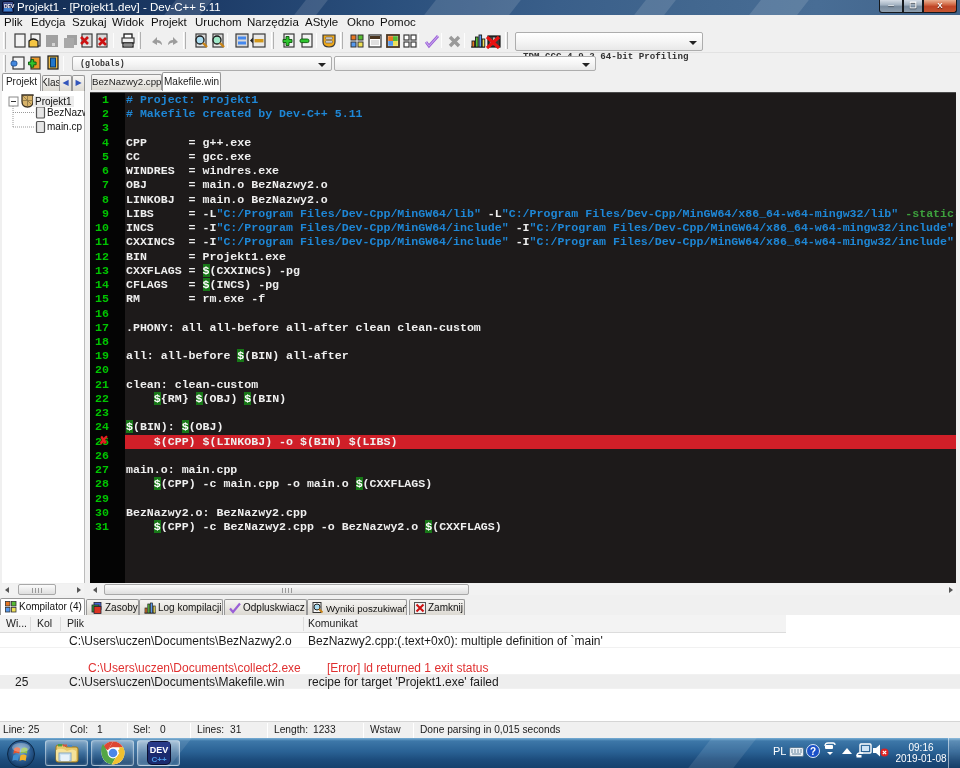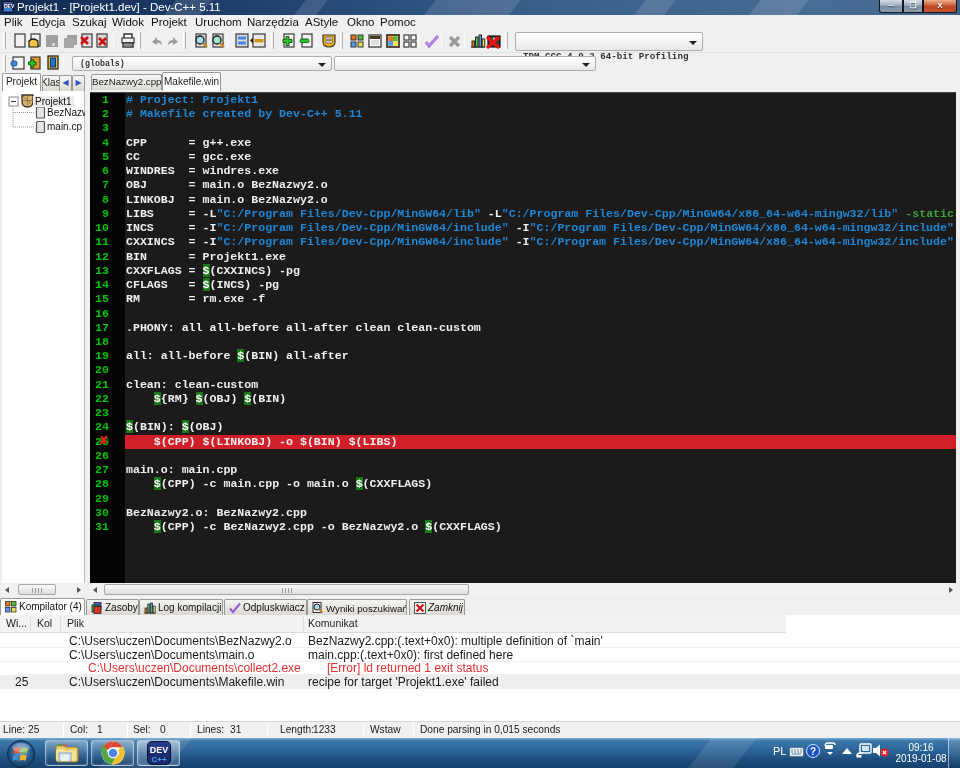--- a/index.html
+++ b/index.html
@@ -416,21 +416,21 @@
       <span class="bt">Odpluskwiacz</span>
     </div>
 <div class="btab" style="left:307px;width:100px;">
       <svg width="12" height="12" viewBox="0 0 12 12">
         <rect x="1" y="0.5" width="8" height="10" fill="#f5f5f5" stroke="#333" stroke-width="1"></rect>
         <circle cx="5" cy="5" r="3" fill="#aadcf0" stroke="#222" stroke-width="1"></circle>
         <path d="M7 7 L10.5 10.5" stroke="#c88418" stroke-width="1.8"></path>
       </svg>
       <span class="bt" style="font-size:9.7px;top:3px;">Wyniki poszukiwań</span>
     </div>
-<div class="btab" style="left:409px;width:56px;font-style:italic;">
+<div class="btab" style="left:409px;width:56px;">
       <svg width="12" height="12" viewBox="0 0 12 12">
         <rect x="0.5" y="0.5" width="11" height="11" fill="#f0f0f0" stroke="#555" stroke-width="1"></rect>
         <path d="M2.5 2.5 L9.5 9.5 M9.5 2.5 L2.5 9.5" stroke="#cc1111" stroke-width="2"></path>
       </svg>
       <span class="bt">Zamknij</span>
     </div>
 </div>
 <div id="grid">
  <div id="ghead">
   <span style="left:6px;">Wi...</span>
@@ -438,24 +438,20 @@
   <span style="left:37px;">Kol</span>
       <i style="left:60px;"></i>
   <span style="left:67px;">Plik</span>
       <i style="left:303px;"></i>
   <span style="left:308px;">Komunikat</span>
  </div>
  <div class="grow" style="top:19px;">
       <span style="left:69px;">C:\Users\uczen\Documents\BezNazwy2.o</span>
       <span style="left:308px;text-align:right;">BezNazwy2.cpp:(.text+0x0): multiple definition of `main'</span>
     </div>
- <div class="grow" style="top:33px;">
-      <span style="left:69px;">C:\Users\uczen\Documents\main.o</span>
-      <span style="left:308px;">main.cpp:(.text+0x0): first defined here</span>
-    </div>
  <div class="grow" style="top:46px;margin-left:19px;">
       <span class="red" style="left:69px;">C:\Users\uczen\Documents\collect2.exe</span>
       <span class="red" style="left:308px;">[Error] ld returned 1 exit status</span>
     </div>
  <div class="grow" style="top:60px;background:#eeeeee;">
       <span style="left:15px;">25</span>
       <span style="left:69px;">C:\Users\uczen\Documents\Makefile.win</span>
       <span style="left:308px;">recipe for target 'Projekt1.exe' failed</span>
     </div>
 </div>
@@ -465,21 +461,21 @@
     <i style="left:63px;"></i>
  <span style="left:70px;">Col:</span>
     <span style="left:97px;">1</span>
     <i style="left:127px;"></i>
  <span style="left:133px;">Sel:</span>
     <span style="left:160px;">0</span>
     <i style="left:190px;"></i>
  <span style="left:197px;">Lines:</span>
     <span style="left:230px;">31</span>
     <i style="left:267px;"></i>
- <span style="left:280px;">Length:</span>
+ <span style="left:274px;">Length:</span>
     <span style="left:313px;">1233</span>
     <i style="left:363px;"></i>
  <span style="left:370px;">Wstaw</span>
     <i style="left:413px;"></i>
  <span style="left:420px;">Done parsing in 0,015 seconds</span>
 </div>
 <div id="taskbar">
  <div class="tstreak" style="left:110px;width:70px;"></div>
  <div class="tstreak" style="left:700px;width:45px;"></div>
 </div>

